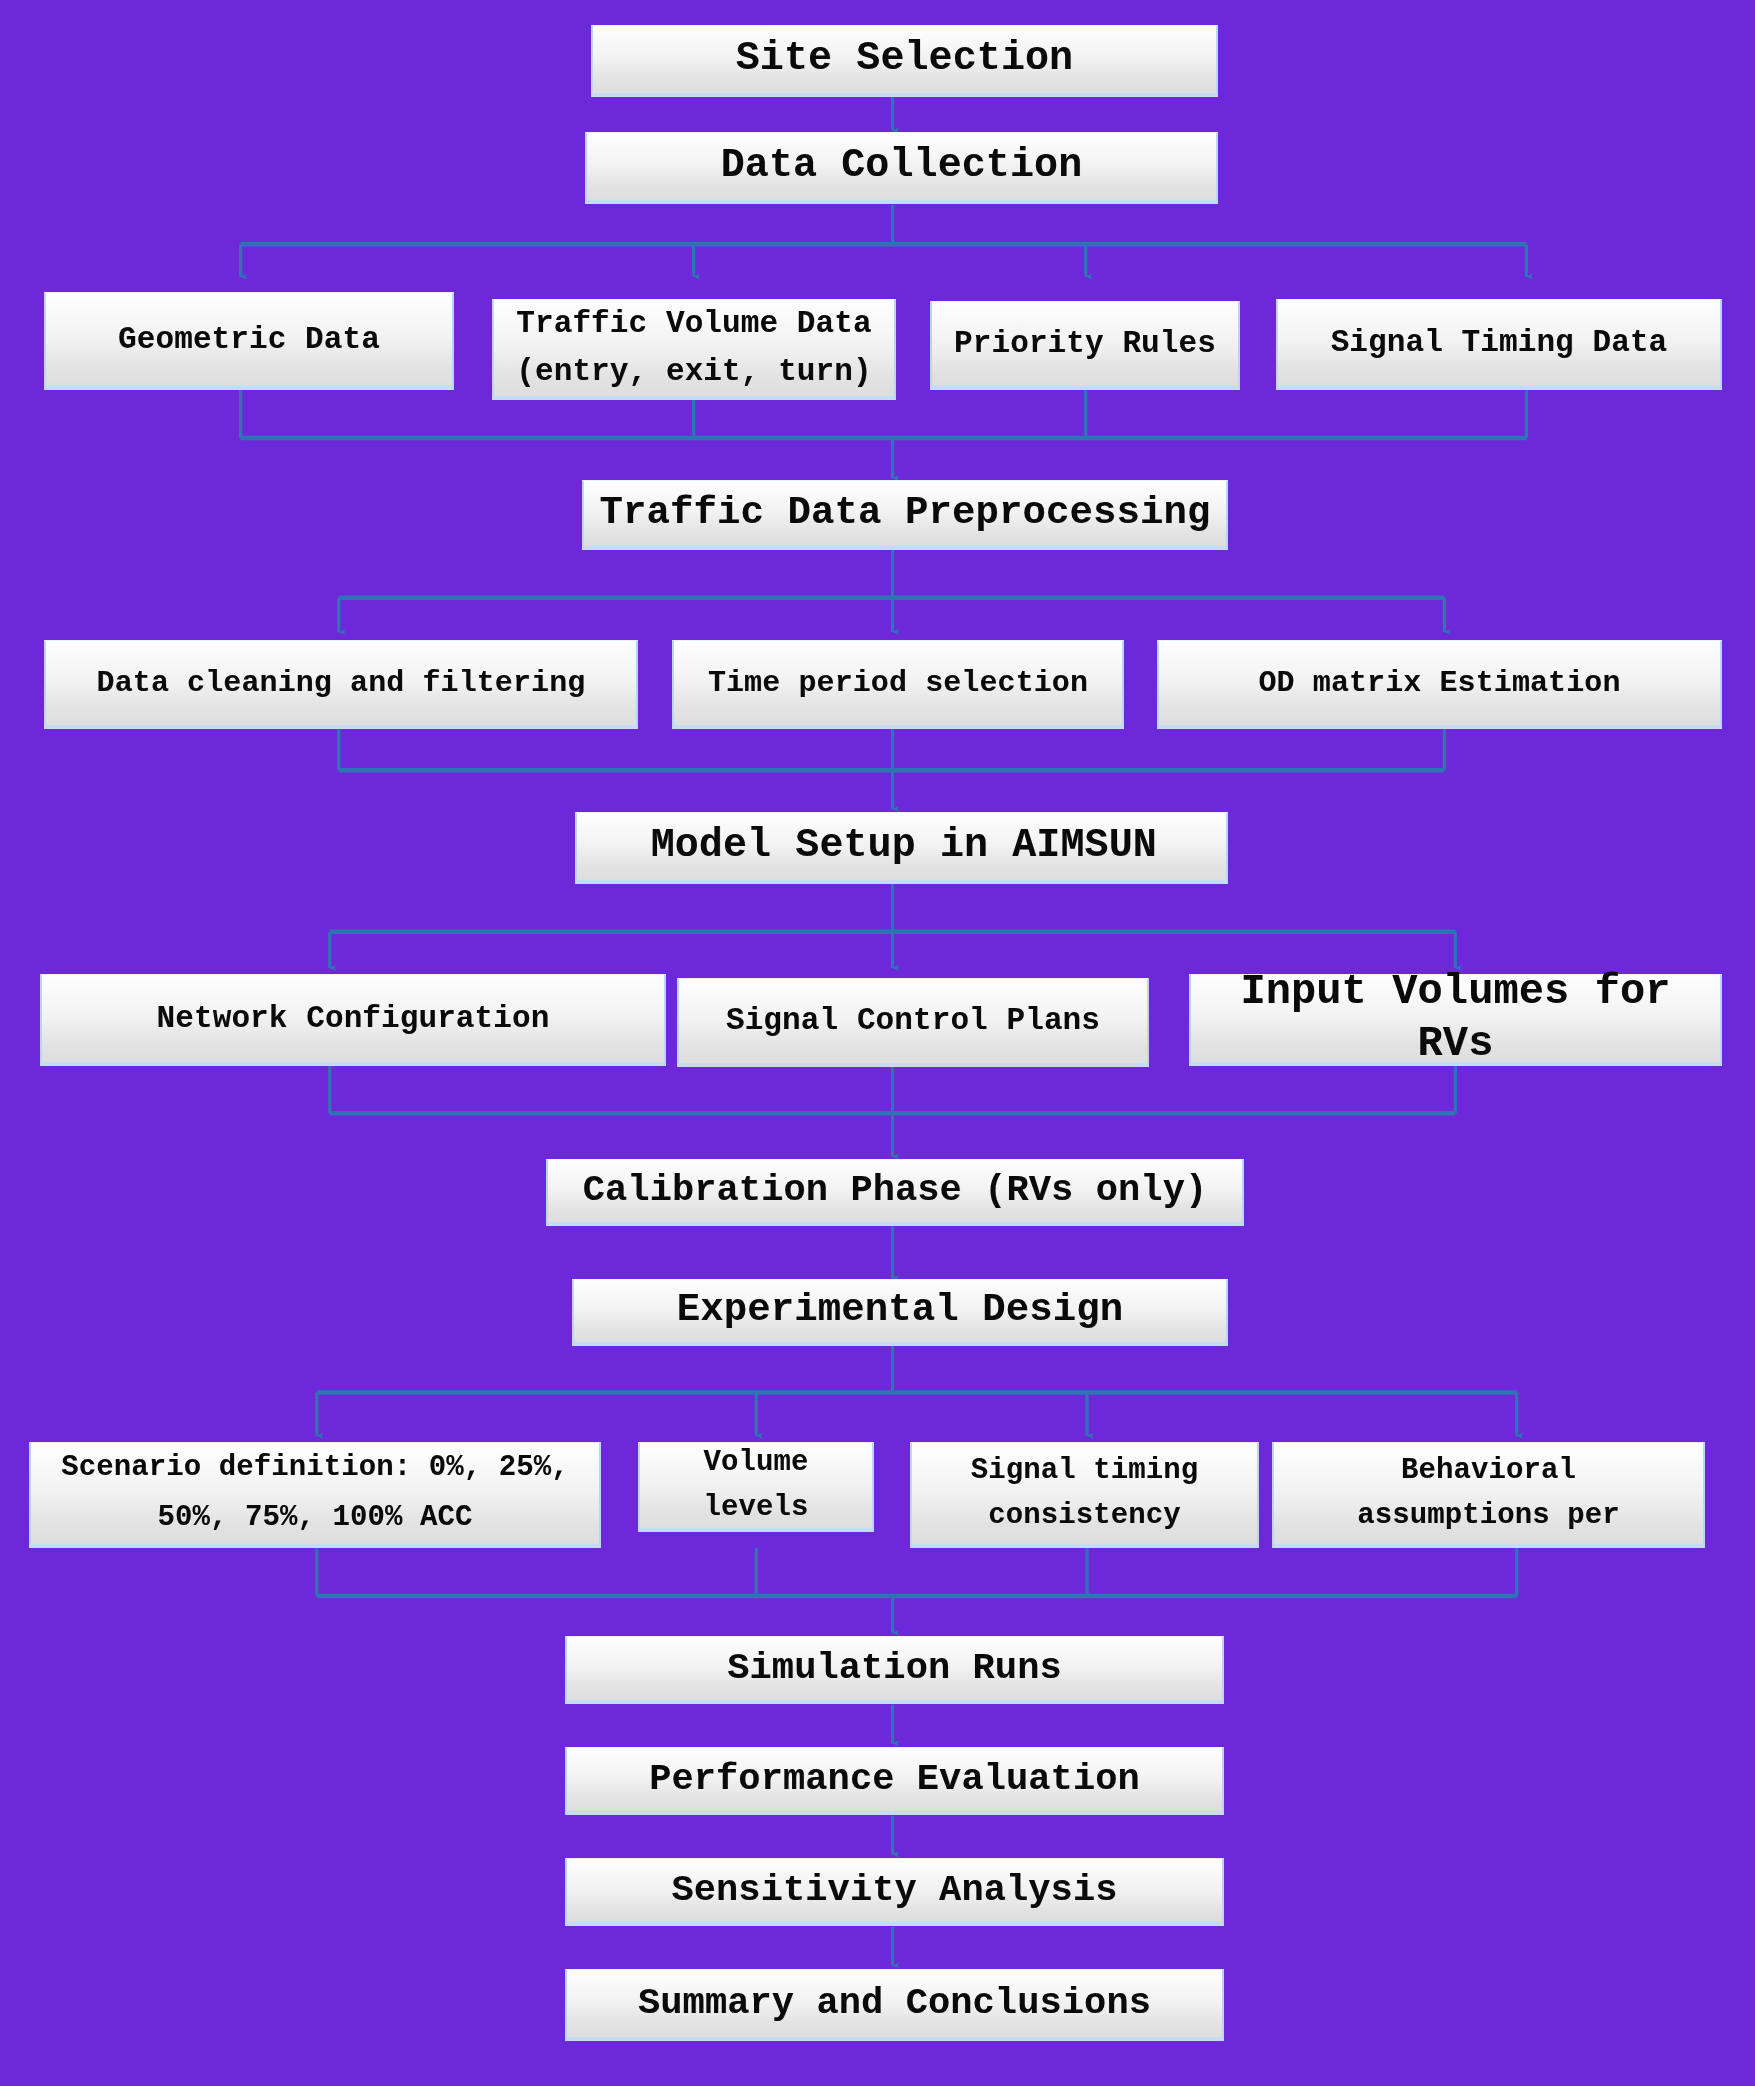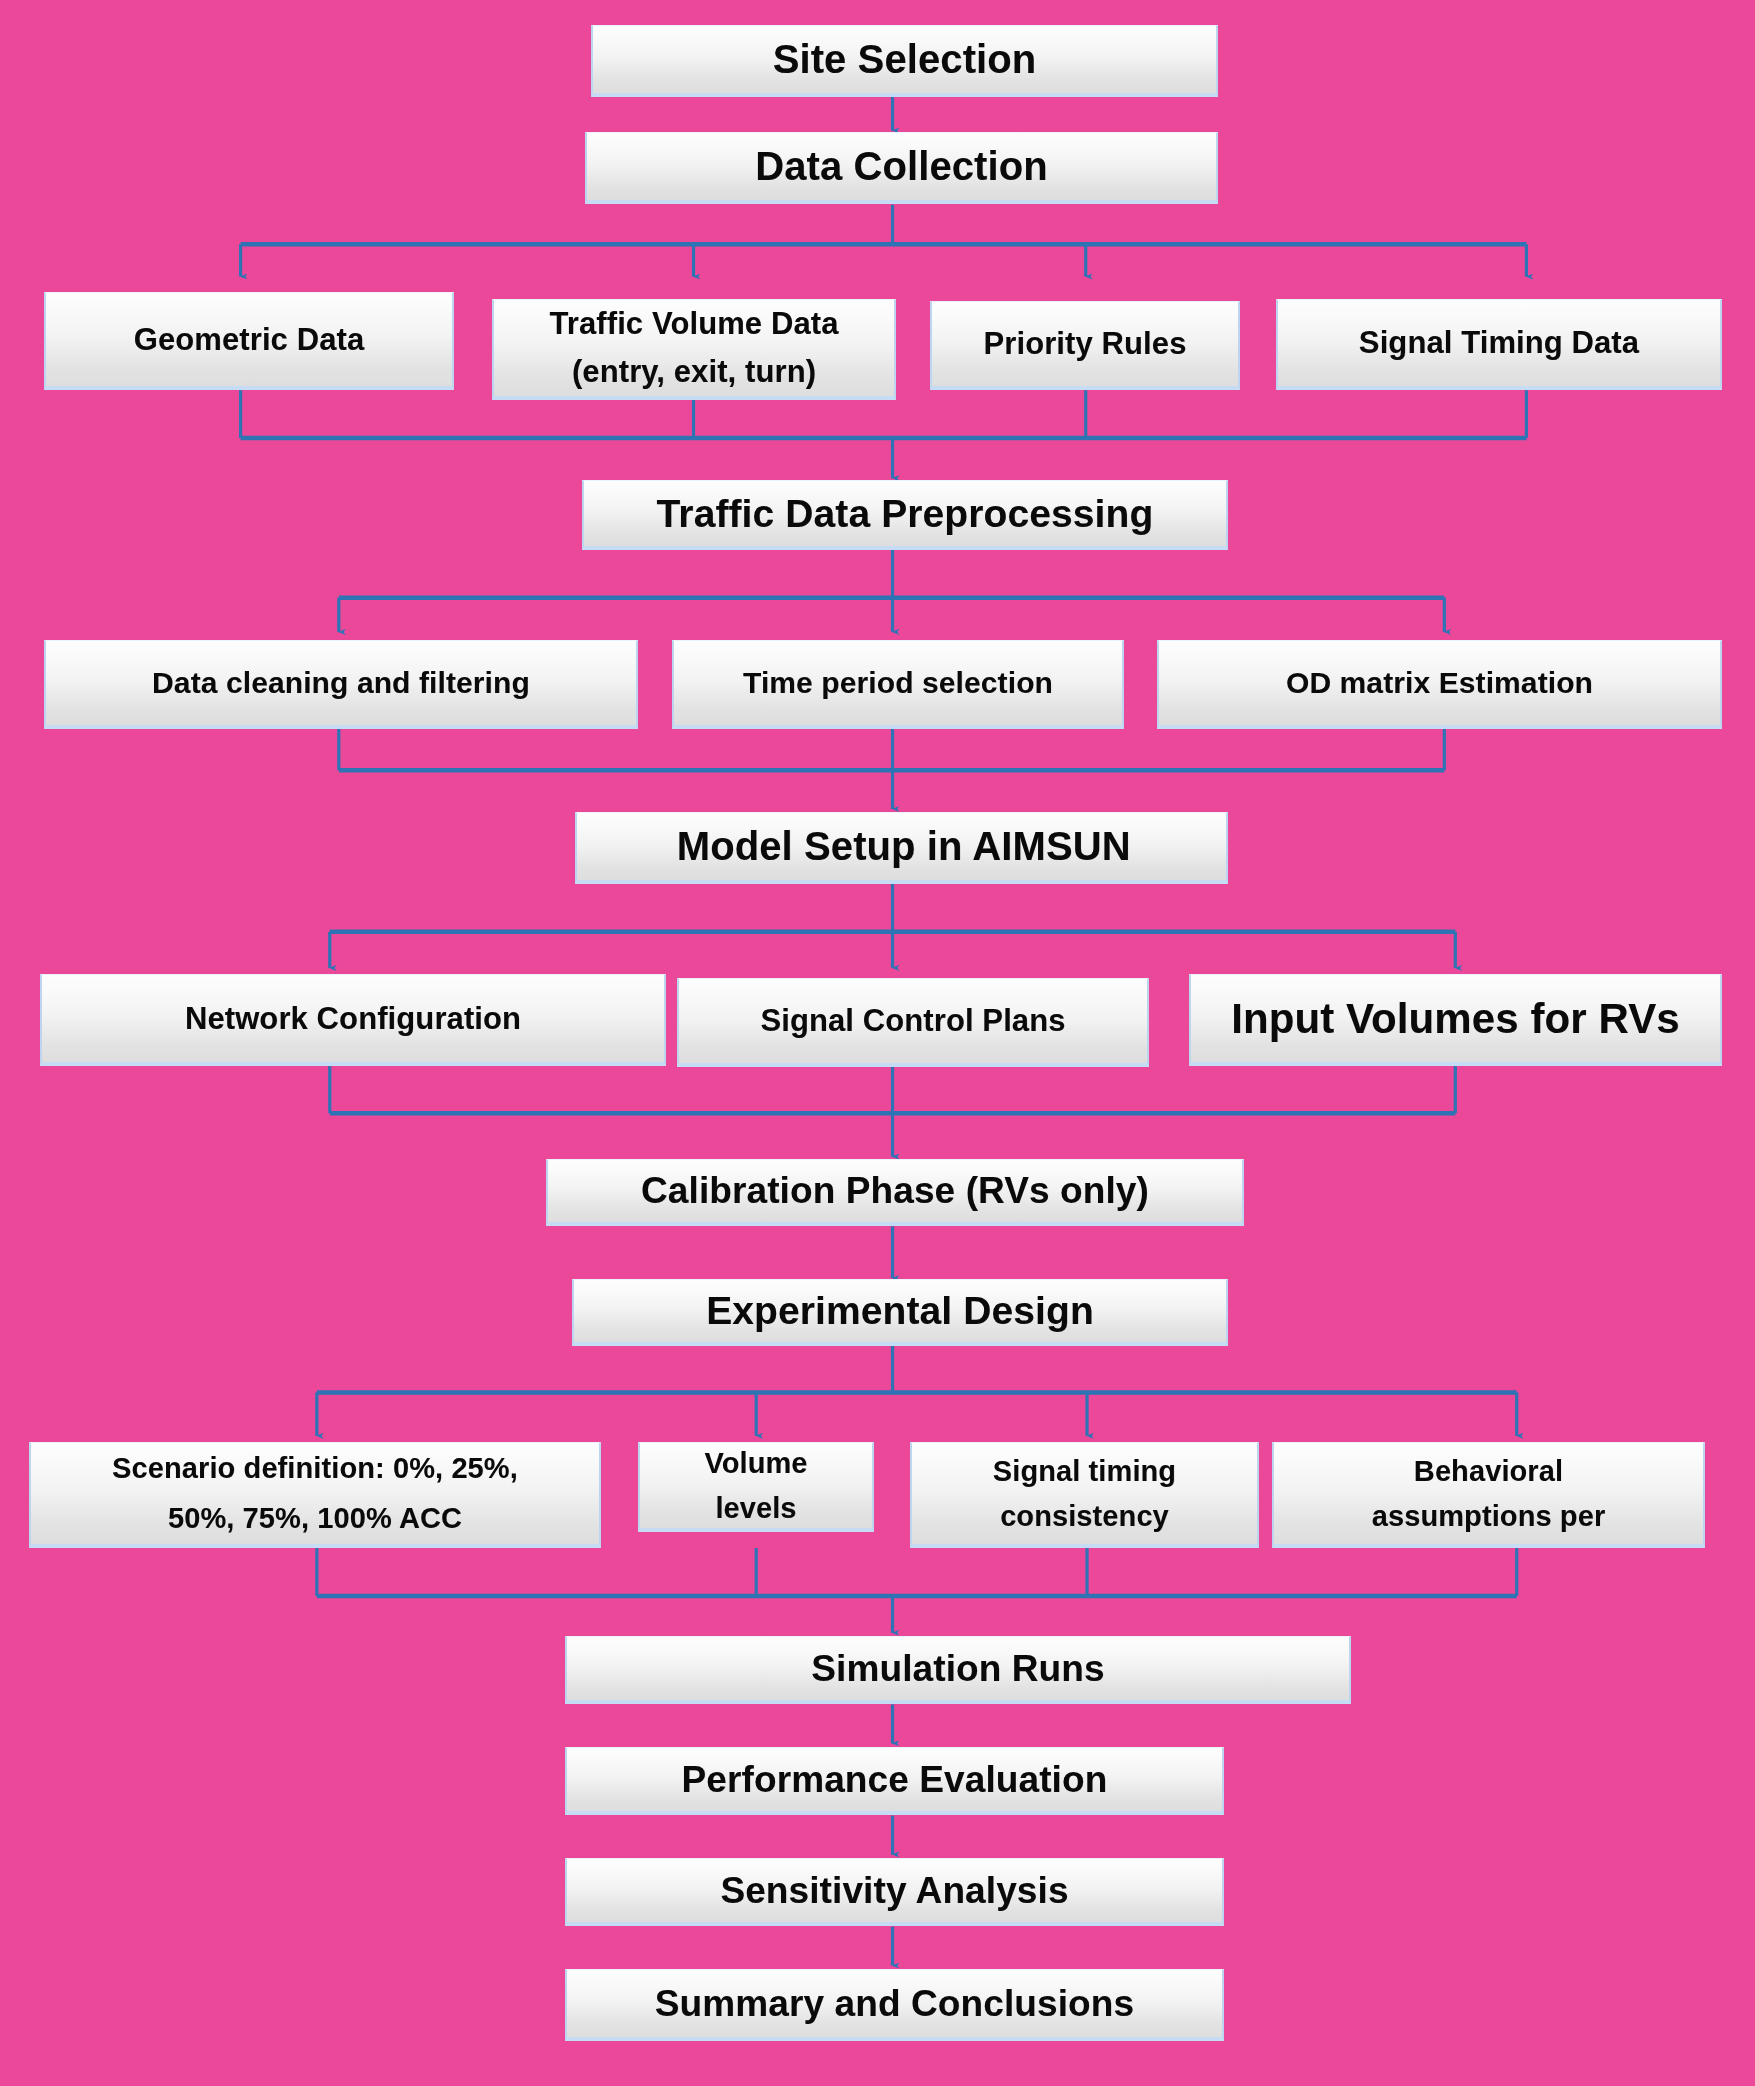--- a/index.html
+++ b/index.html
@@ -4,22 +4,22 @@
 <style>
   html, body {
     margin: 0;
     padding: 0;
     background: #ffffff;
   }
   #canvas {
     position: relative;
     width: 1756px;
     height: 2087px;
-    background: #ec4899;
-    font-family: Liberation Sans, sans-serif;
+    background: #6d28d9;
+    font-family: Liberation Mono, monospace;
     overflow: hidden;
   }
   #connectors {
     position: absolute;
     left: 0;
     top: 0;
     width: 1756px;
     height: 2087px;
     pointer-events: none;
   }
@@ -208,21 +208,21 @@
   <div class="node two-line" style="left:910px; top:1442px; width:349px; height:106px; font-size:29px; flex-direction:column; justify-content:center;">
     <span>Signal timing</span>
     <span>consistency</span>
   </div>
 
   <div class="node two-line" style="left:1272px; top:1442px; width:433px; height:106px; font-size:29px; flex-direction:column; justify-content:center;">
     <span>Behavioral</span>
     <span>assumptions per</span>
   </div>
 
-  <div class="node" style="left:565px; top:1636px; width:786px; height:68px; font-size:37px;">
+  <div class="node" style="left:565px; top:1636px; width:659px; height:68px; font-size:37px;">
     <span>Simulation Runs</span>
   </div>
 
   <div class="node" style="left:565px; top:1747px; width:659px; height:68px; font-size:37px;">
     <span>Performance Evaluation</span>
   </div>
 
   <div class="node" style="left:565px; top:1858px; width:659px; height:68px; font-size:37px;">
     <span>Sensitivity Analysis</span>
   </div>

